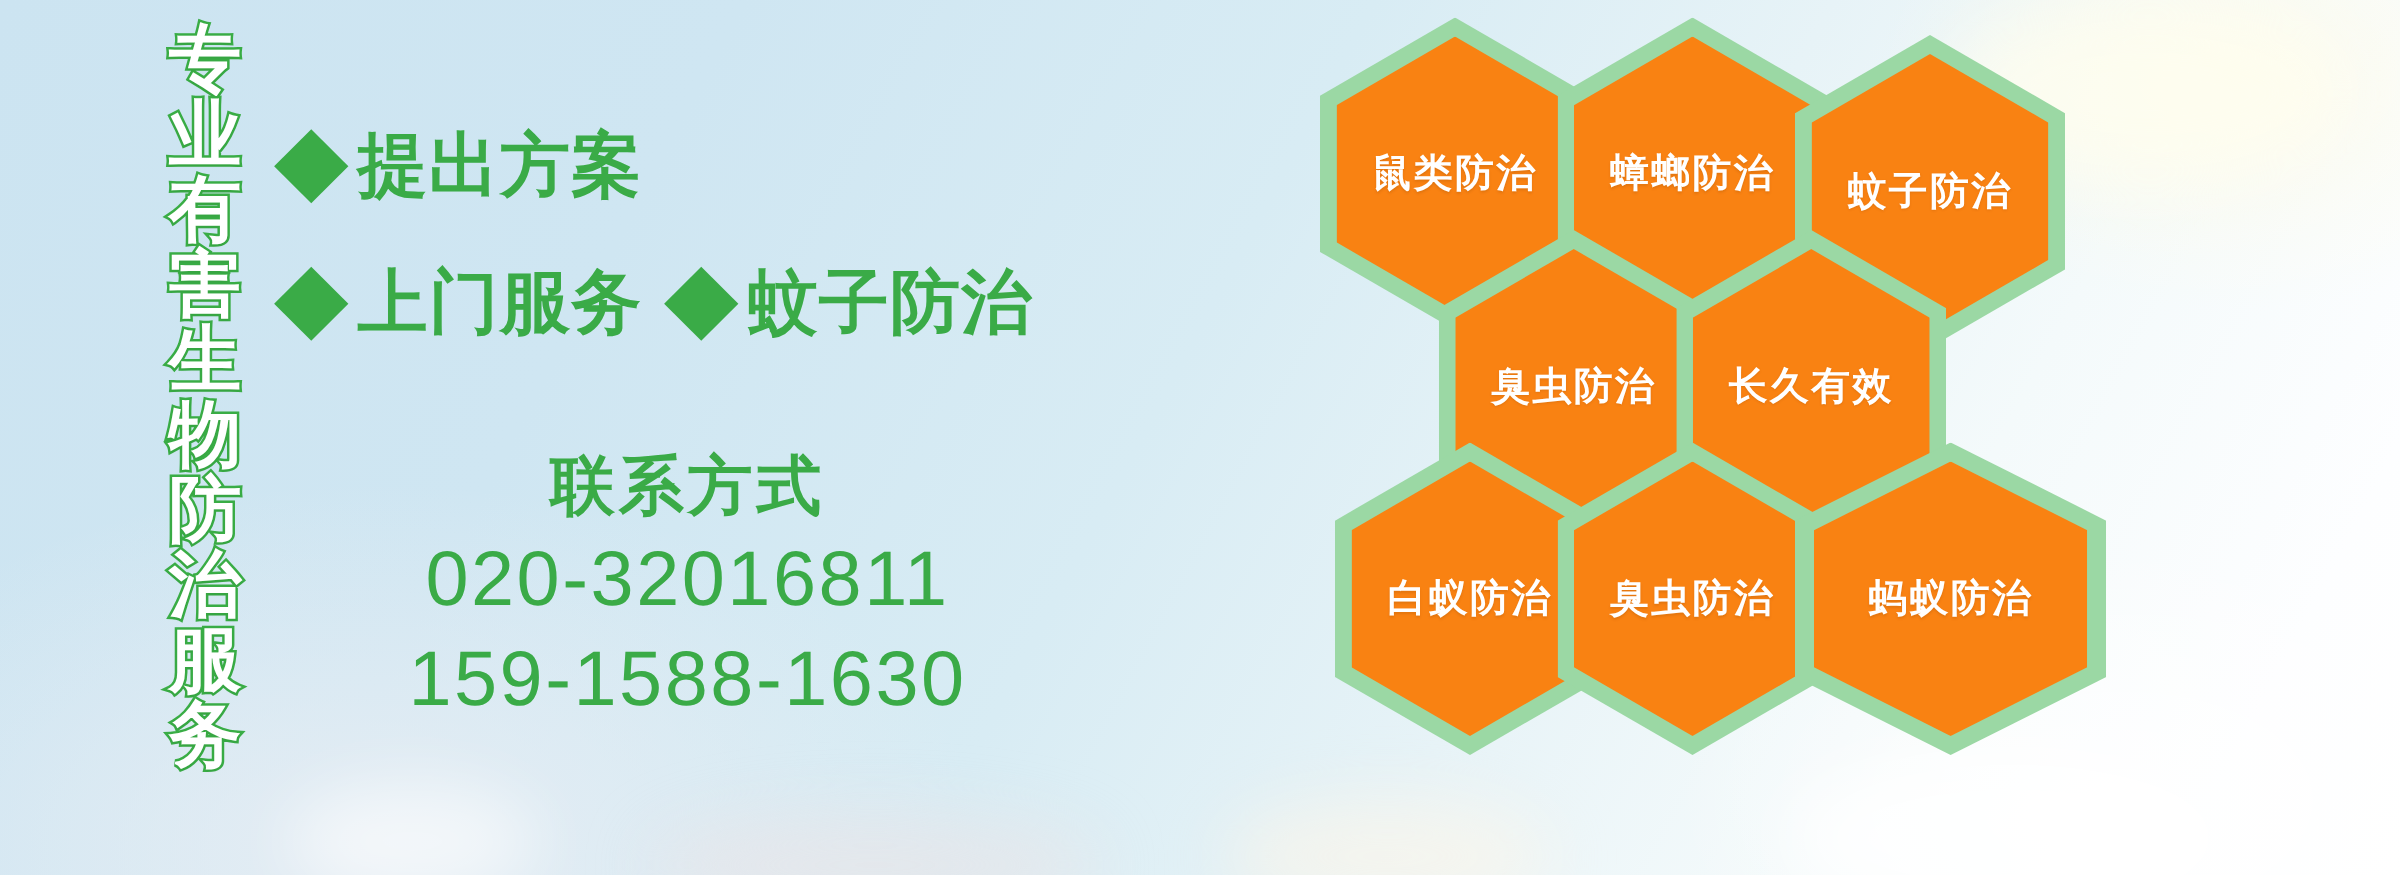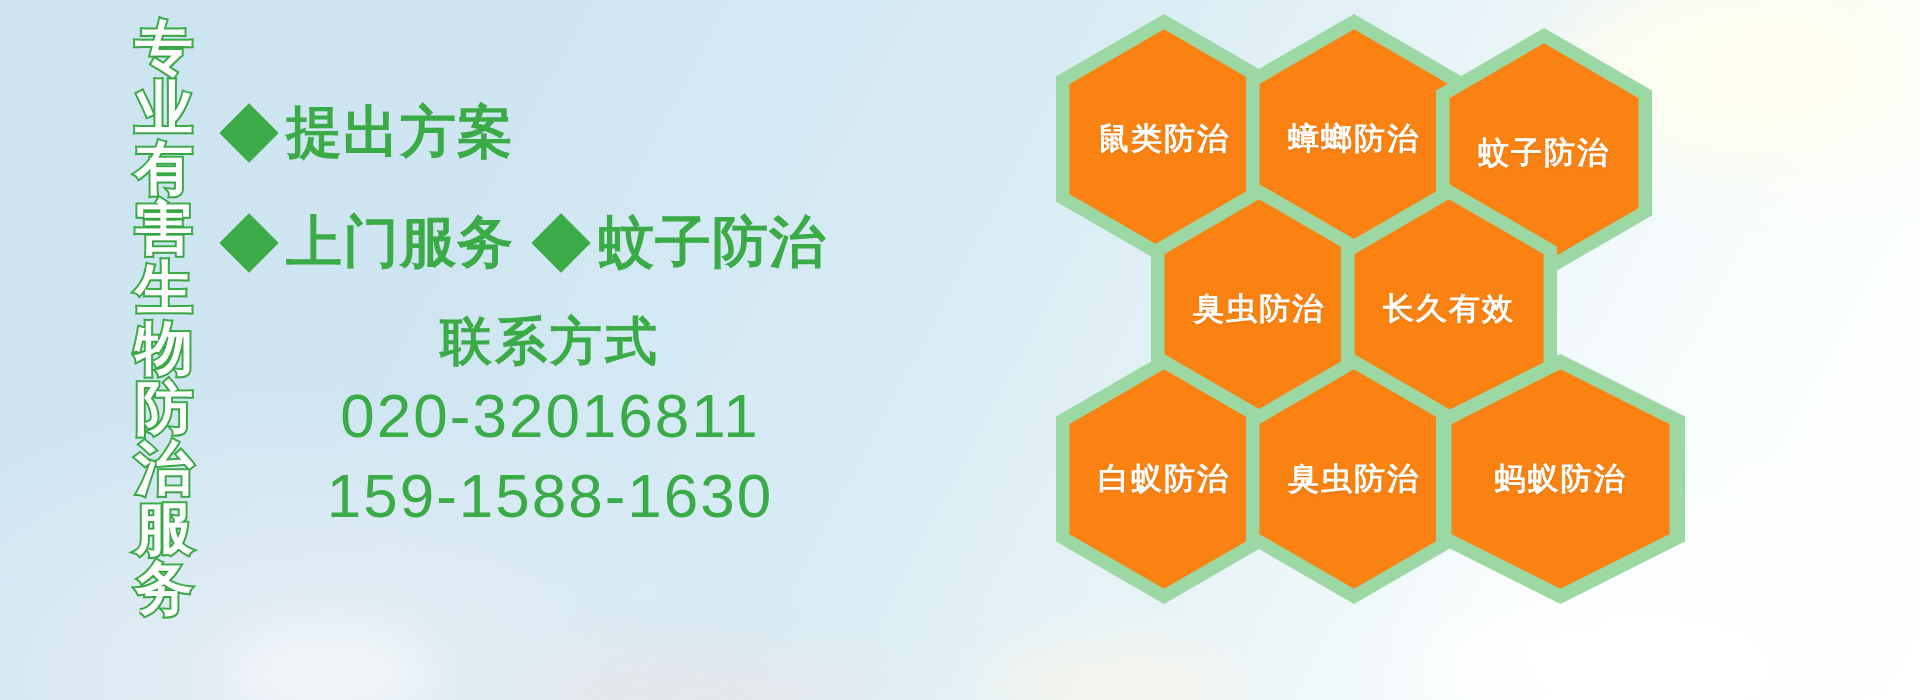--- a/index.html
+++ b/index.html
@@ -100,20 +100,21 @@
     top: 306px;
     width: 636px;
     text-align: center;
     color: #3aab47;
   }
   #contact-heading {
     font-size: 52px;
     font-weight: bold;
     letter-spacing: 3px;
     line-height: 70px;
+    margin-top: 48px;
   }
   .contact-phone {
     font-size: 62px;
     font-weight: normal;
     letter-spacing: 2px;
     line-height: 80px;
     text-align: center;
   }
 
   
@@ -156,21 +157,21 @@
     z-index: 3;
     text-shadow: 0 1px 2px rgba(120,60,0,0.18);
   }
 
   
   .pos-r0c0 { left: 0px;   top: 6px;   }
   .pos-r0c1 { left: 190px; top: 6px;   }
   .pos-r0c2 { left: 380px; top: 20px;   }
   .pos-r1c0 { left: 95px;  top: 176px; }
   .pos-r1c1 { left: 285px; top: 176px; }
-  .pos-r2c0 { left: 0px;   top: 346px; }
+  .pos-r2c0 { left: 12px;   top: 346px; }
   .pos-r2c1 { left: 190px; top: 346px; }
   .pos-r2c2 { left: 380px; top: 346px; padding-left: 33px; }
 </style>
 </head>
 <body>
 
 <div id="banner">
 
   <div class="floor-blob blob-a"></div>
   <div class="floor-blob blob-b"></div>

